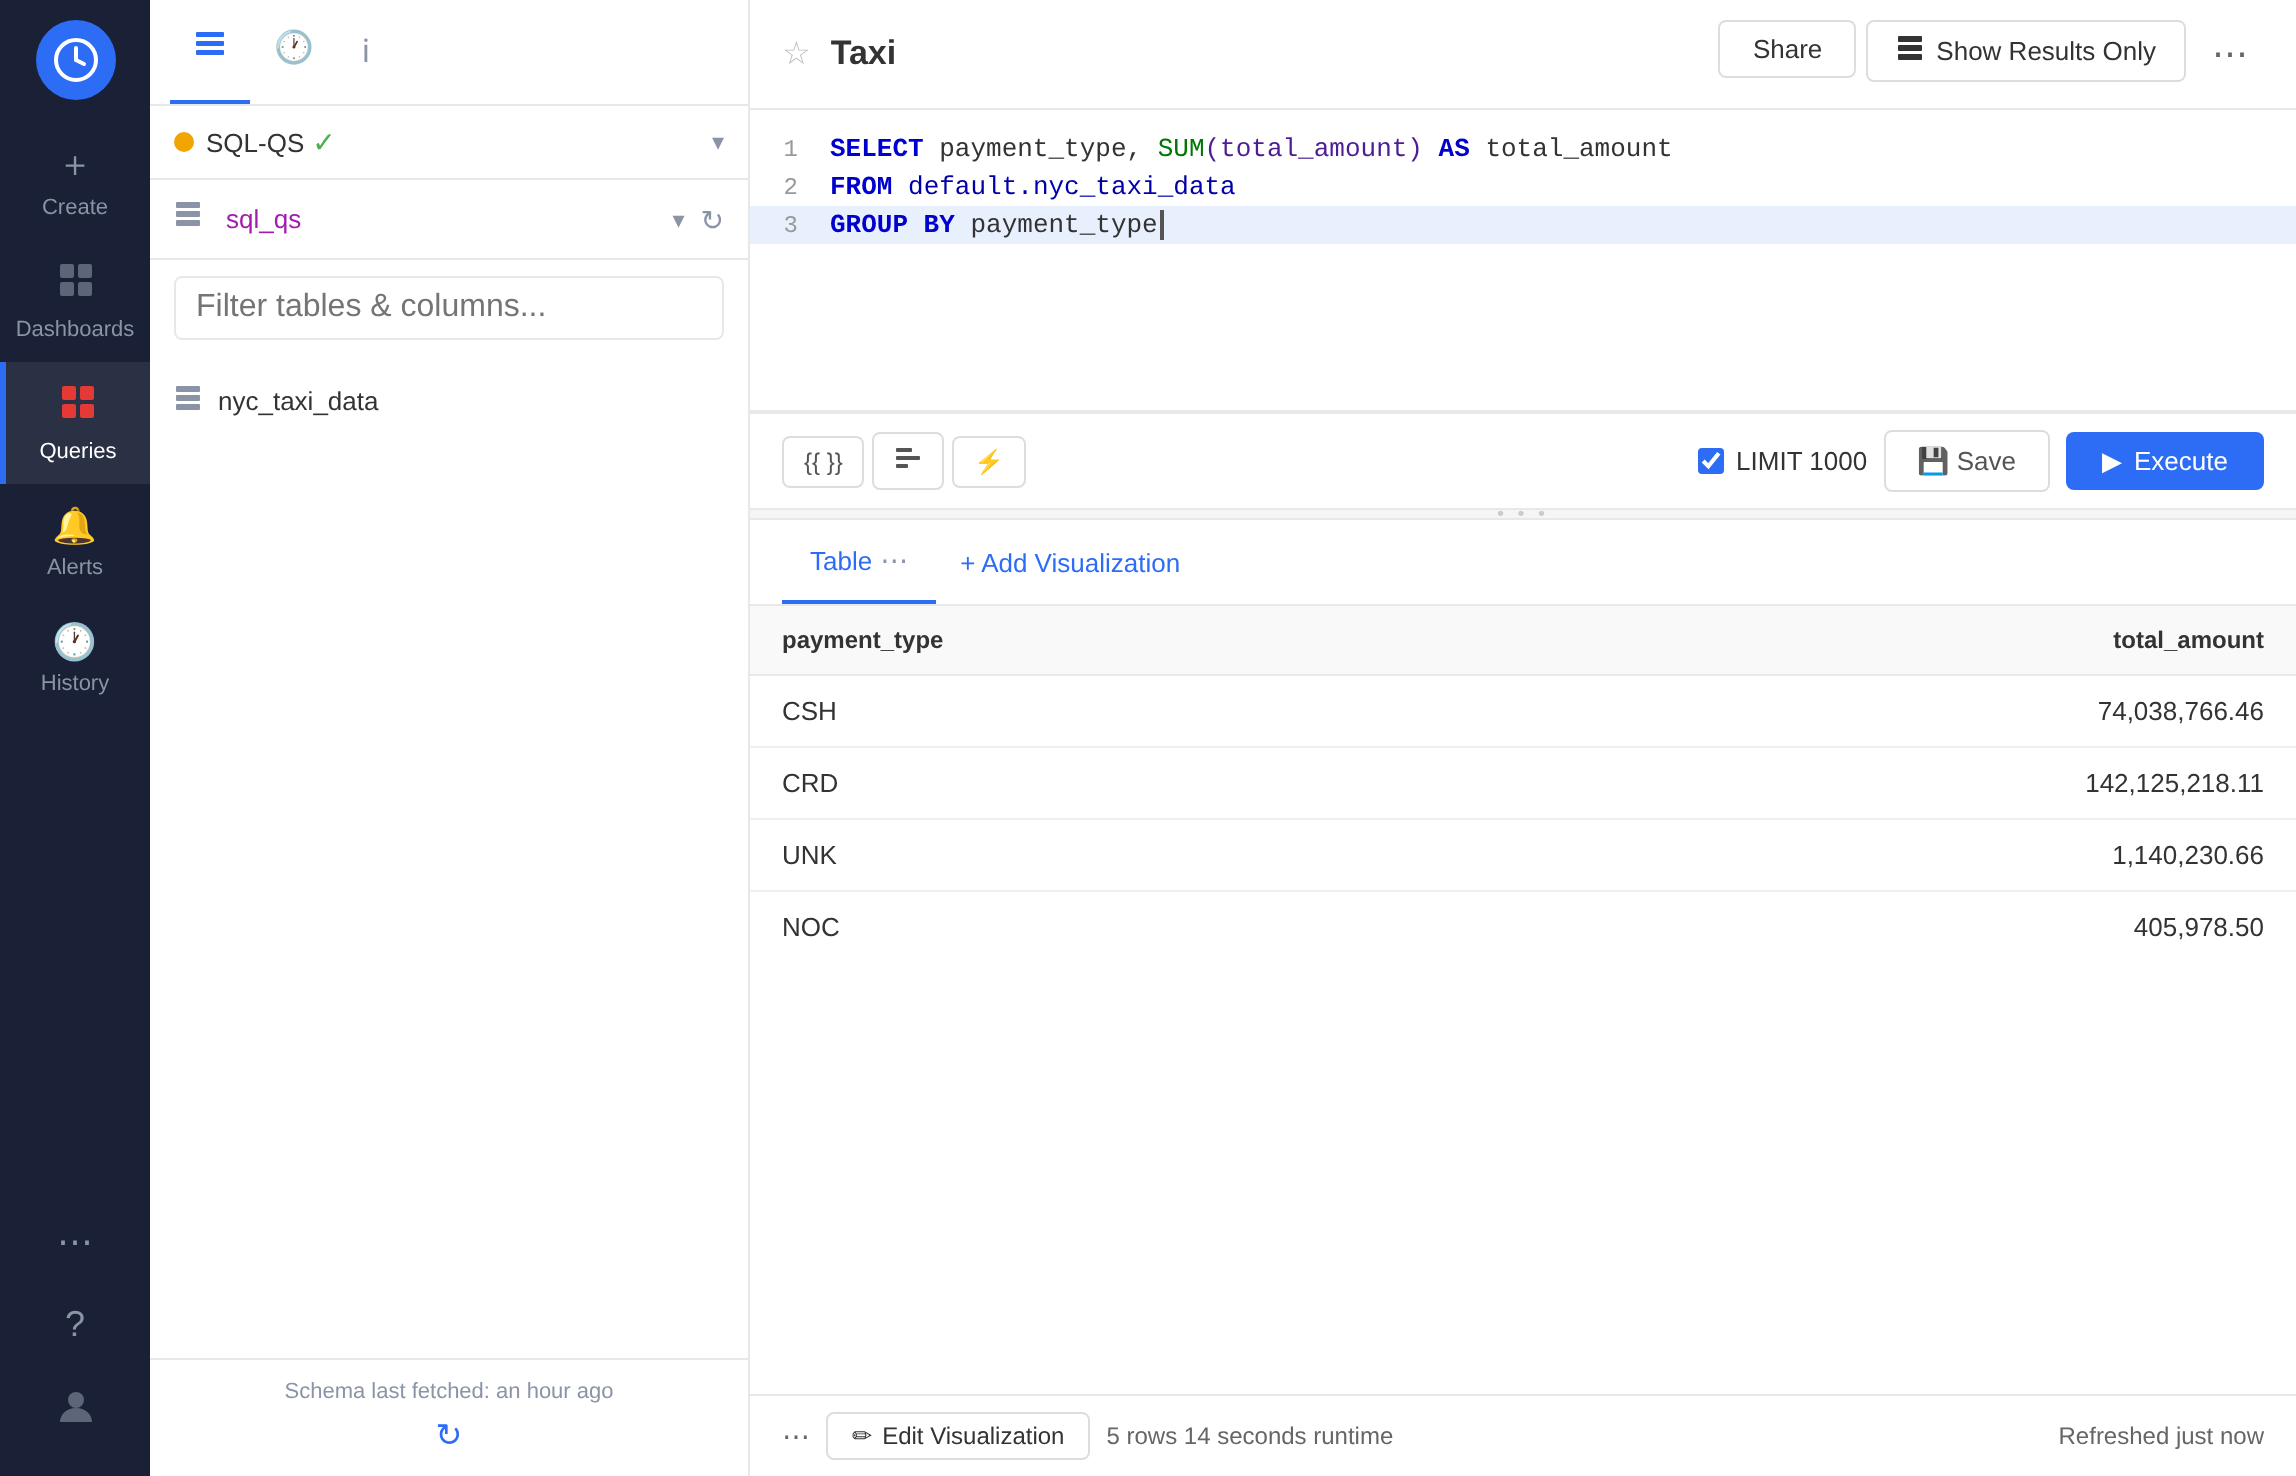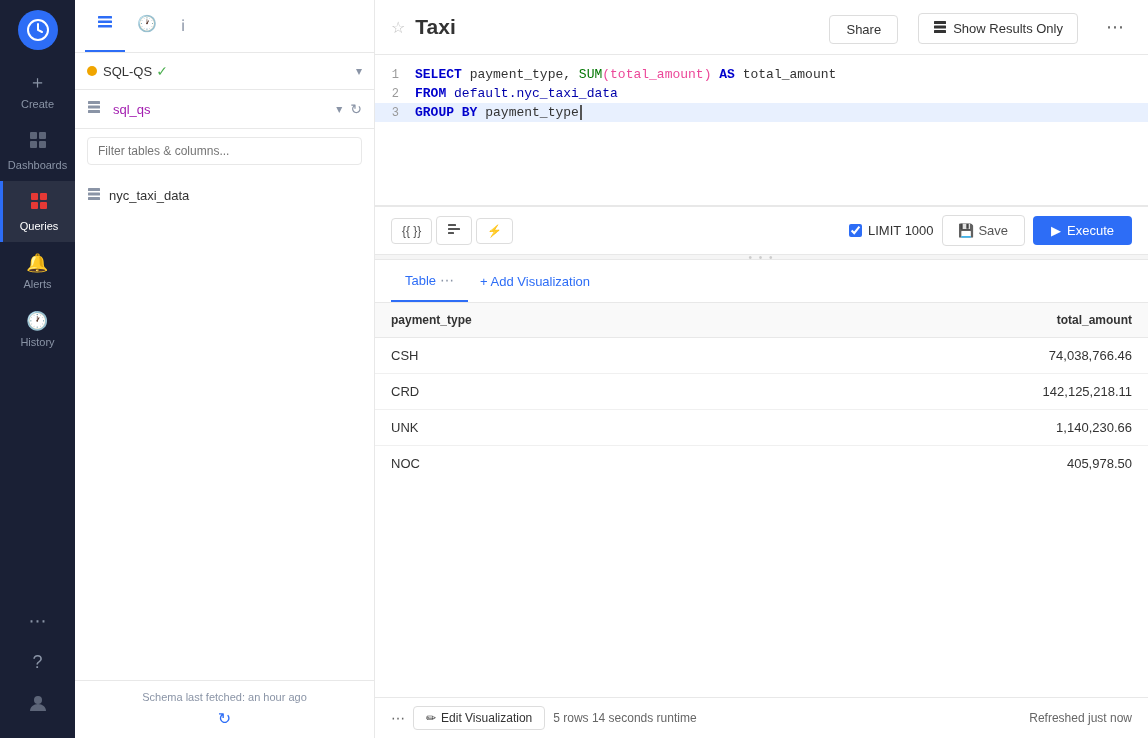--- a/index.html
+++ b/index.html
@@ -73,21 +73,21 @@
     .schema-icon { color: #8a94a6; margin-right: 6px; }
     .schema-name { font-size: 13px; color: #a21caf; }
     .schema-actions { display: flex; gap: 8px; align-items: center; }
     .schema-action-btn { background: none; border: none; cursor: pointer; color: #8a94a6; font-size: 14px; }
 
     .filter-input {
       margin: 8px 12px;
       padding: 6px 10px;
       border: 1px solid #e8e8e8;
       border-radius: 4px;
-      font-size: 12px;
+      font-size: 16px;
       color: #7f1d1d;
       width: calc(100% - 24px);
     }
 
     .table-list { padding: 8px 12px; flex: 1; overflow-y: auto; }
     .table-item { display: flex; align-items: center; gap: 8px; padding: 6px 0; font-size: 13px; color: #333; cursor: pointer; }
     .table-item-icon { color: #8a94a6; font-size: 14px; }
 
     .schema-footer { padding: 10px 12px; border-top: 1px solid #e8e8e8; font-size: 11px; color: #8a94a6; text-align: center; }
     .refresh-btn { background: none; border: none; cursor: pointer; color: #2d6df6; font-size: 16px; }
@@ -104,22 +104,22 @@
     
     .topbar {
       display: flex; align-items: center; justify-content: space-between;
       padding: 0 16px;
       height: 55px;
       border-bottom: 1px solid #e8e8e8;
       background: #fff;
     }
     .topbar-left { display: flex; align-items: center; gap: 10px; }
     .star-icon { color: #c0c0c0; font-size: 16px; cursor: pointer; }
-    .page-title { font-size: 21px; font-weight: 600; color: #333; }
-    .topbar-right { display: flex; align-items: flex-end; gap: 20px; }
+    .page-title { font-size: 17px; font-weight: 600; color: #333; }
+    .topbar-right { display: flex; align-items: flex-start; gap: 5px; }
     .share-btn {
       padding: 6px 16px; border: 1px solid #ddd; border-radius: 4px;
       background: #fff; font-size: 13px; cursor: pointer; color: #333;
     }
     .results-btn {
       display: flex; align-items: center; gap: 6px;
       padding: 6px 14px; border: 1px solid #ddd; border-radius: 4px;
       background: #fff; font-size: 13px; cursor: pointer; color: #333;
     }
     .more-btn {
@@ -387,21 +387,21 @@
       </button>
       <button class="more-btn">⋯</button>
     </div>
   </div>
 
   <div class="editor-area">
     <div class="editor-content">
       <div class="editor-line">
         <span class="line-num">1</span>
         <span class="line-content">
-          <span class="kw">SELECT</span> <span style="color:#333;">payment_type, </span><span class="fn-name">SUM</span><span style="color:#ec4899;">(total_amount) </span><span class="kw">AS</span><span style="color:#333;"> total_amount</span>
+          <span class="kw">SELECT</span> <span style="color:#333;">payment_type, </span><span class="fn-name">SUM</span><span style="color:#4c1d95;">(total_amount) </span><span class="kw">AS</span><span style="color:#333;"> total_amount</span>
         </span>
       </div>
       <div class="editor-line">
         <span class="line-num">2</span>
         <span class="line-content">
           <span class="kw">FROM</span> <span class="tbl">default.nyc_taxi_data</span>
         </span>
       </div>
       <div class="editor-line line-3" style="background:#e8f0fe;">
         <span class="line-num">3</span>

